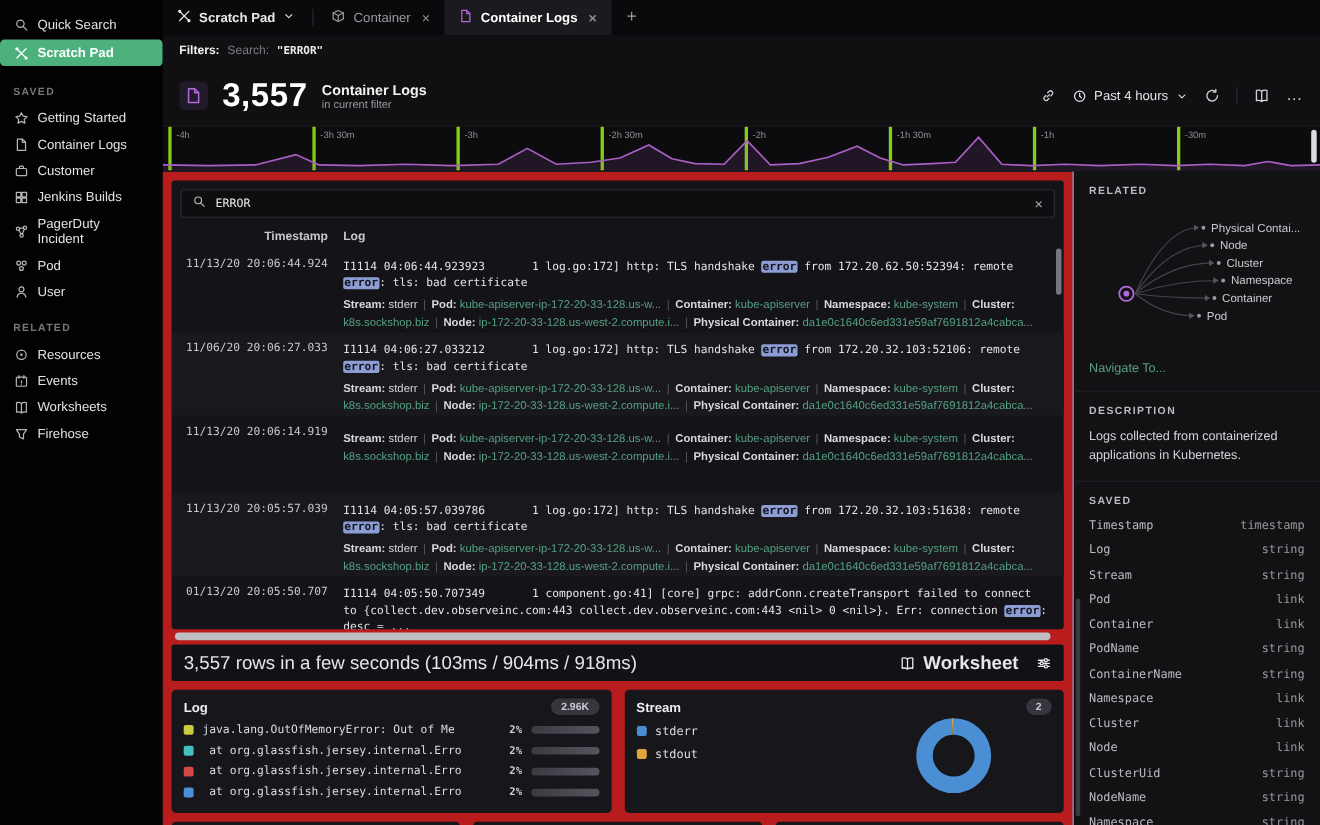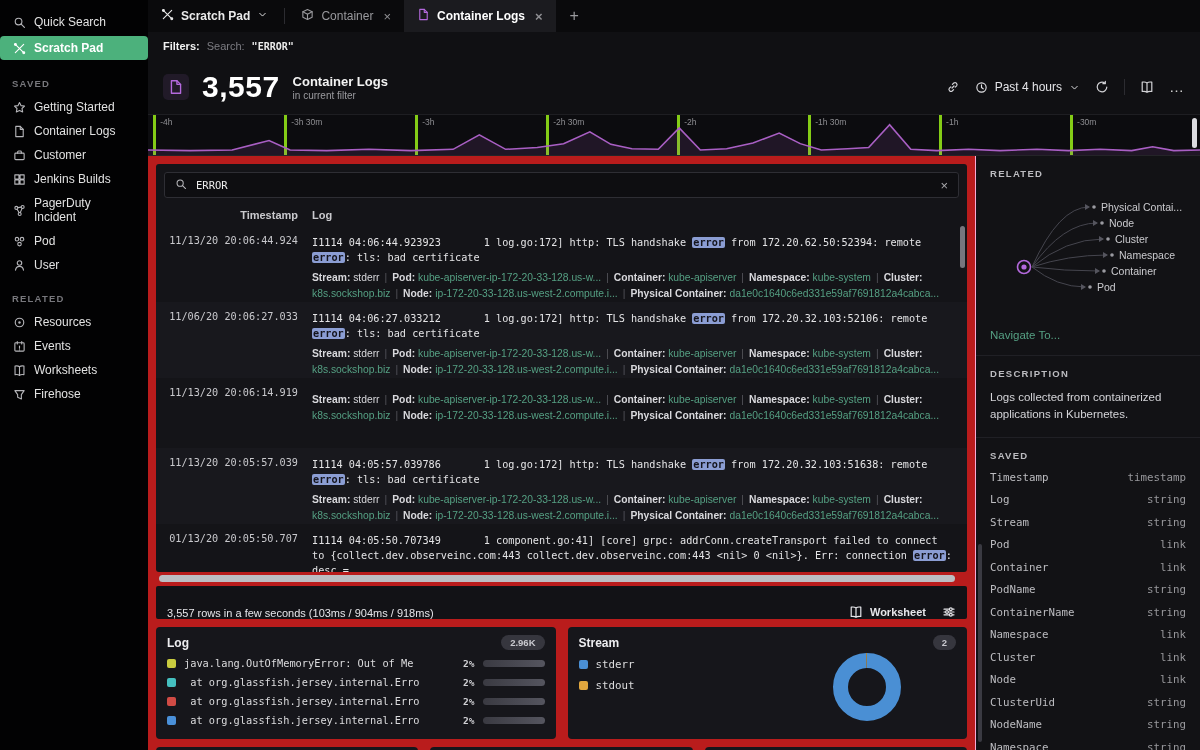--- a/index.html
+++ b/index.html
@@ -62,21 +62,21 @@
 .logtext{font-family:"DejaVu Sans Mono",monospace;font-size:10.2px;line-height:15px;color:#e4e4e6;white-space:pre-wrap;word-break:break-word}
 .hl{background:#8b9dd3;color:#14141c;border-radius:2px;padding:0 1px;font-weight:700}
 .meta{margin-top:5px;font-size:10.3px;line-height:16px;color:#cacace}
 .meta .mlabel{font-weight:700;color:#d8d8dc}
 .meta .lv{color:#55a083}
 .meta .mv{color:#d8d8dc}
 .meta .sep{color:#55555c;margin:0 5px}
 .vscroll-thumb{position:absolute;right:2px;top:62px;width:5px;height:42px;background:#76767e;border-radius:3px}
 .hscroll{height:8px;margin-top:3px;position:relative;flex-shrink:0}
 .hscroll .thumb{position:absolute;left:3px;right:12px;top:0;height:7px;background:#bdbdc2;border-radius:4px}
-.statusbar{height:33px;display:flex;align-items:flex-end;font-size:11px;color:#e6e6ea;padding:0 11px;background:#121216;margin-top:3px;border-radius:2px;flex-shrink:0}
+.statusbar{height:33px;display:flex;align-items:center;font-size:17px;color:#e6e6ea;padding:0 11px;background:#121216;margin-top:3px;border-radius:2px;flex-shrink:0}
 .sb-right{margin-left:auto;display:flex;align-items:center;gap:16px}
 .worksheet-btn{display:flex;align-items:center;gap:7px;font-weight:600;cursor:pointer}
 
 .cards{display:flex;gap:12px;margin-top:8px;height:112px;flex-shrink:0}
 .card{flex:1;background:#16161b;border-radius:4px;padding:8px 11px;position:relative;min-width:0;overflow:hidden}
 .card-h{display:flex;justify-content:space-between;align-items:center;font-size:12px;font-weight:700;color:#ededf0}
 .badge{background:#36363e;color:#c9c9cf;font-size:9.5px;font-weight:700;padding:2px 9px;border-radius:9px}
 .lc-row{display:flex;align-items:center;gap:8px;margin-top:7px;font-family:"DejaVu Sans Mono",monospace;font-size:10.3px;color:#dcdcde}
 .sw{width:9px;height:9px;border-radius:2px;flex-shrink:0}
 .lc-text{flex:1;white-space:pre;overflow:hidden}

